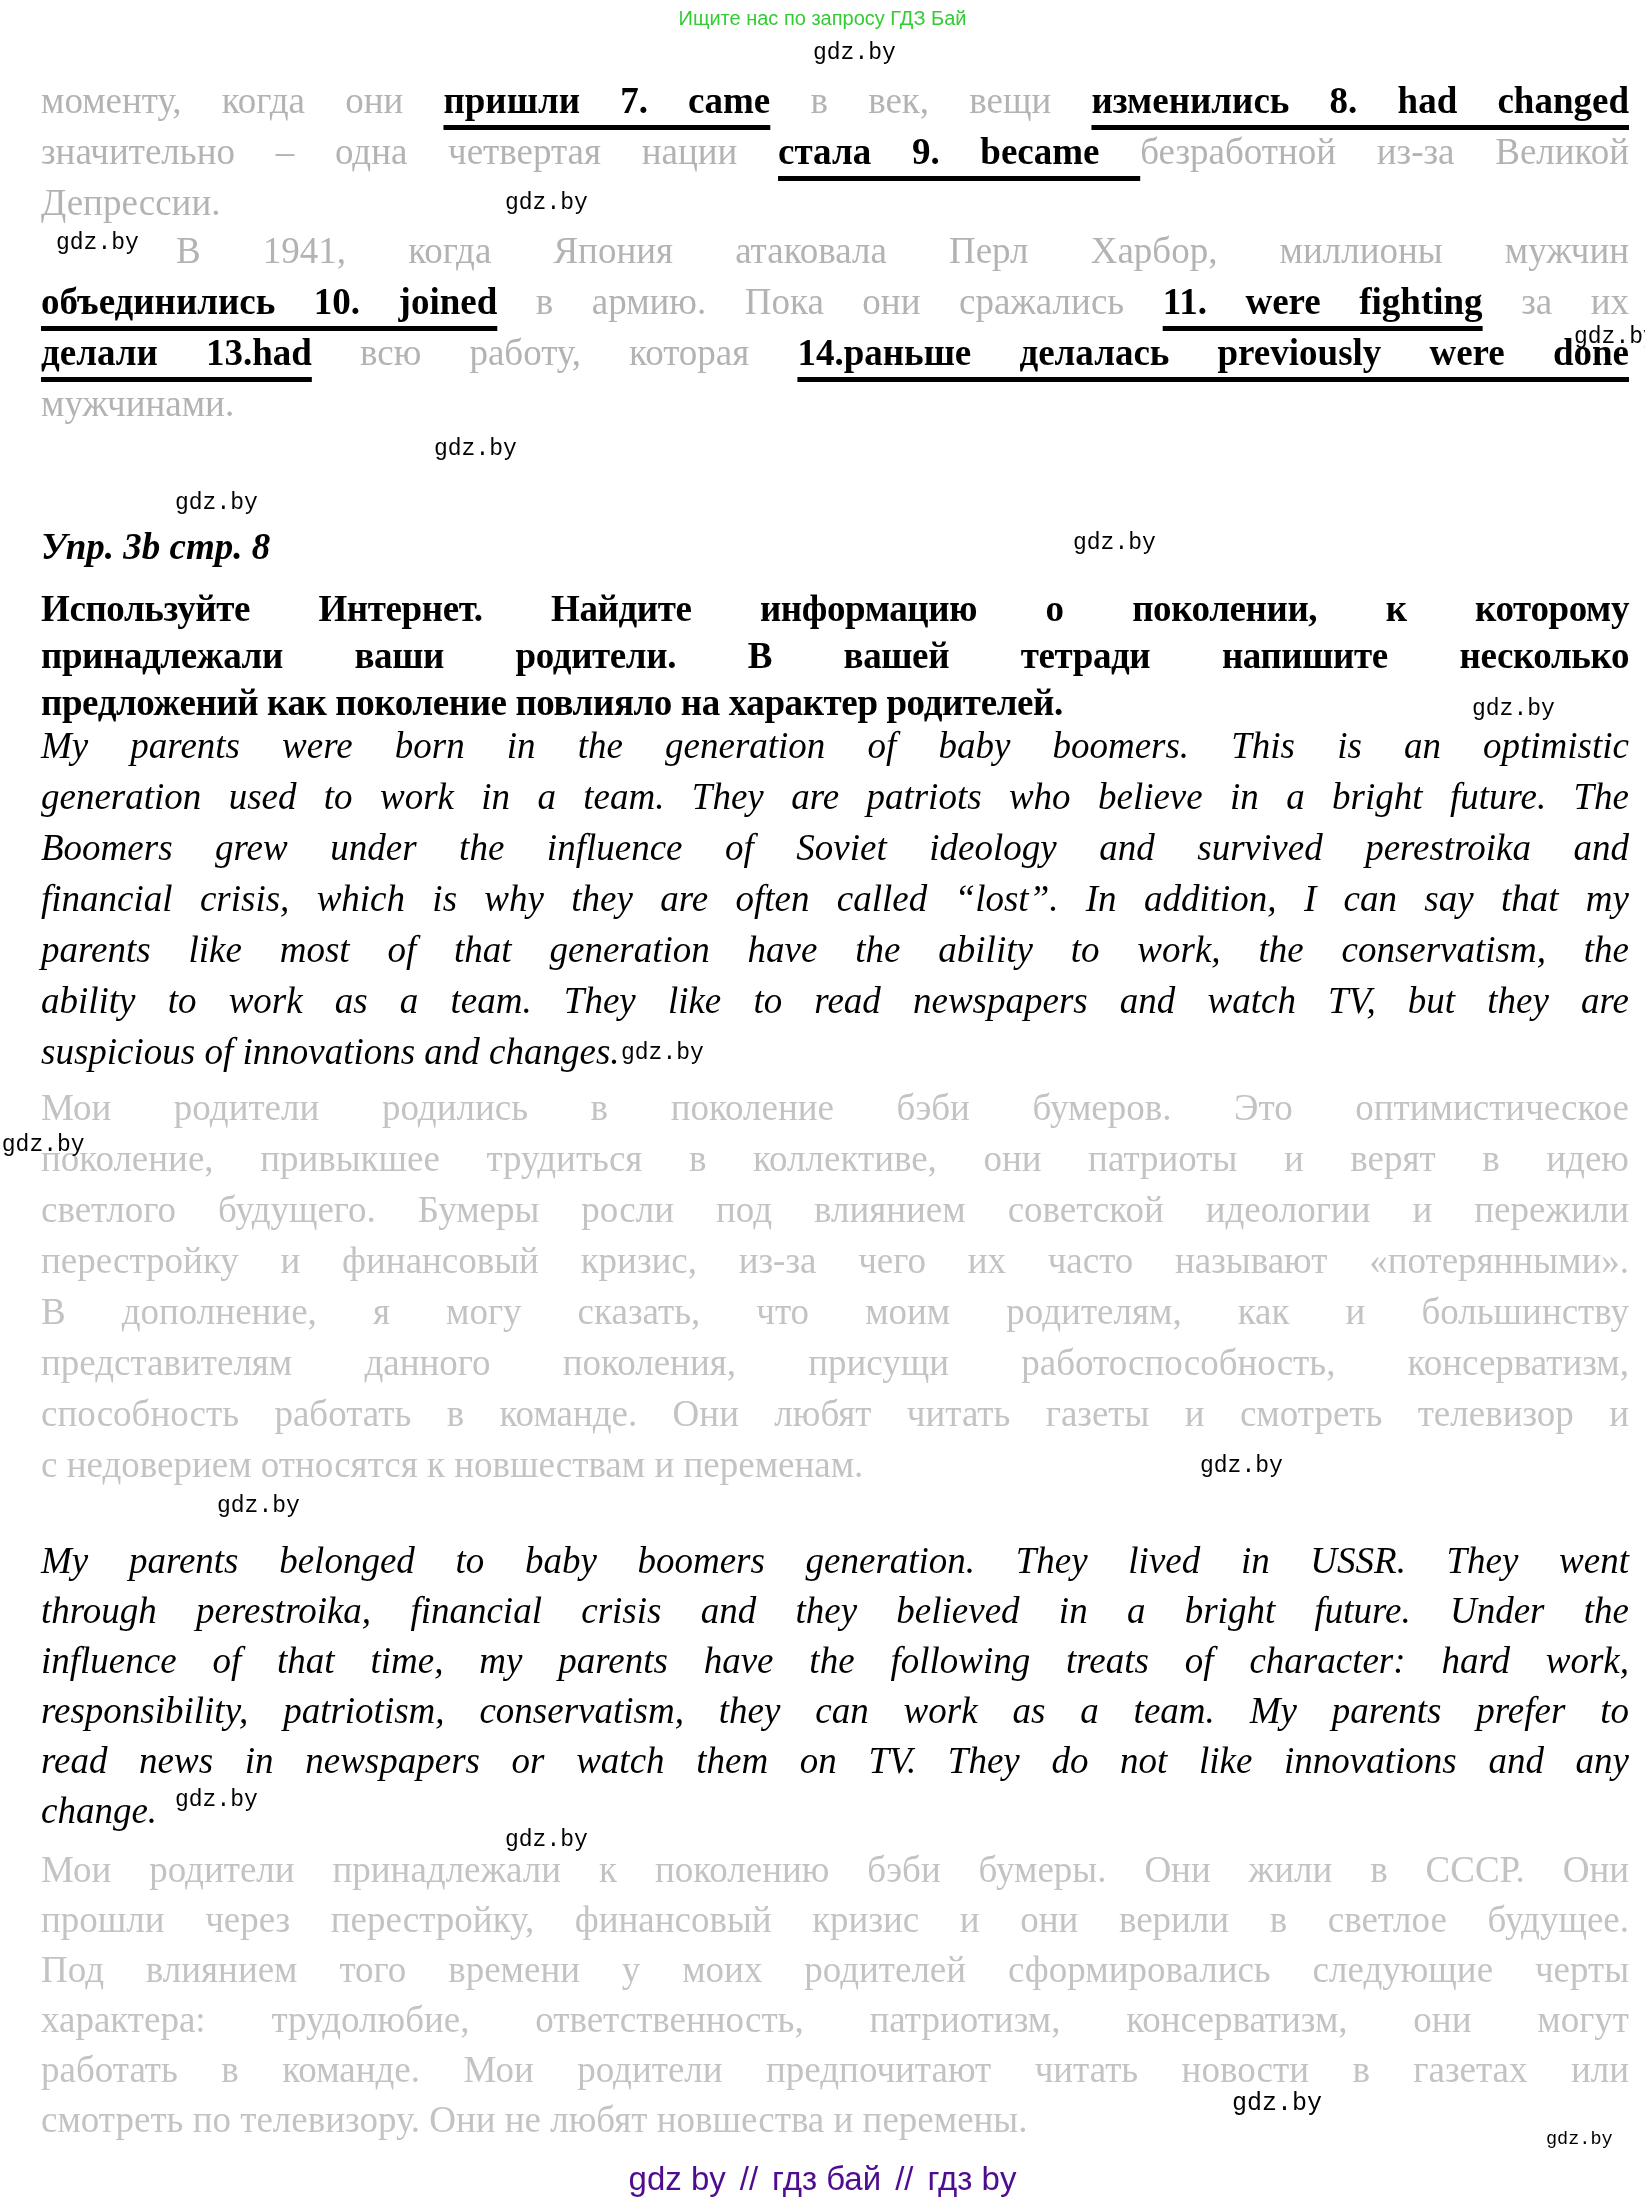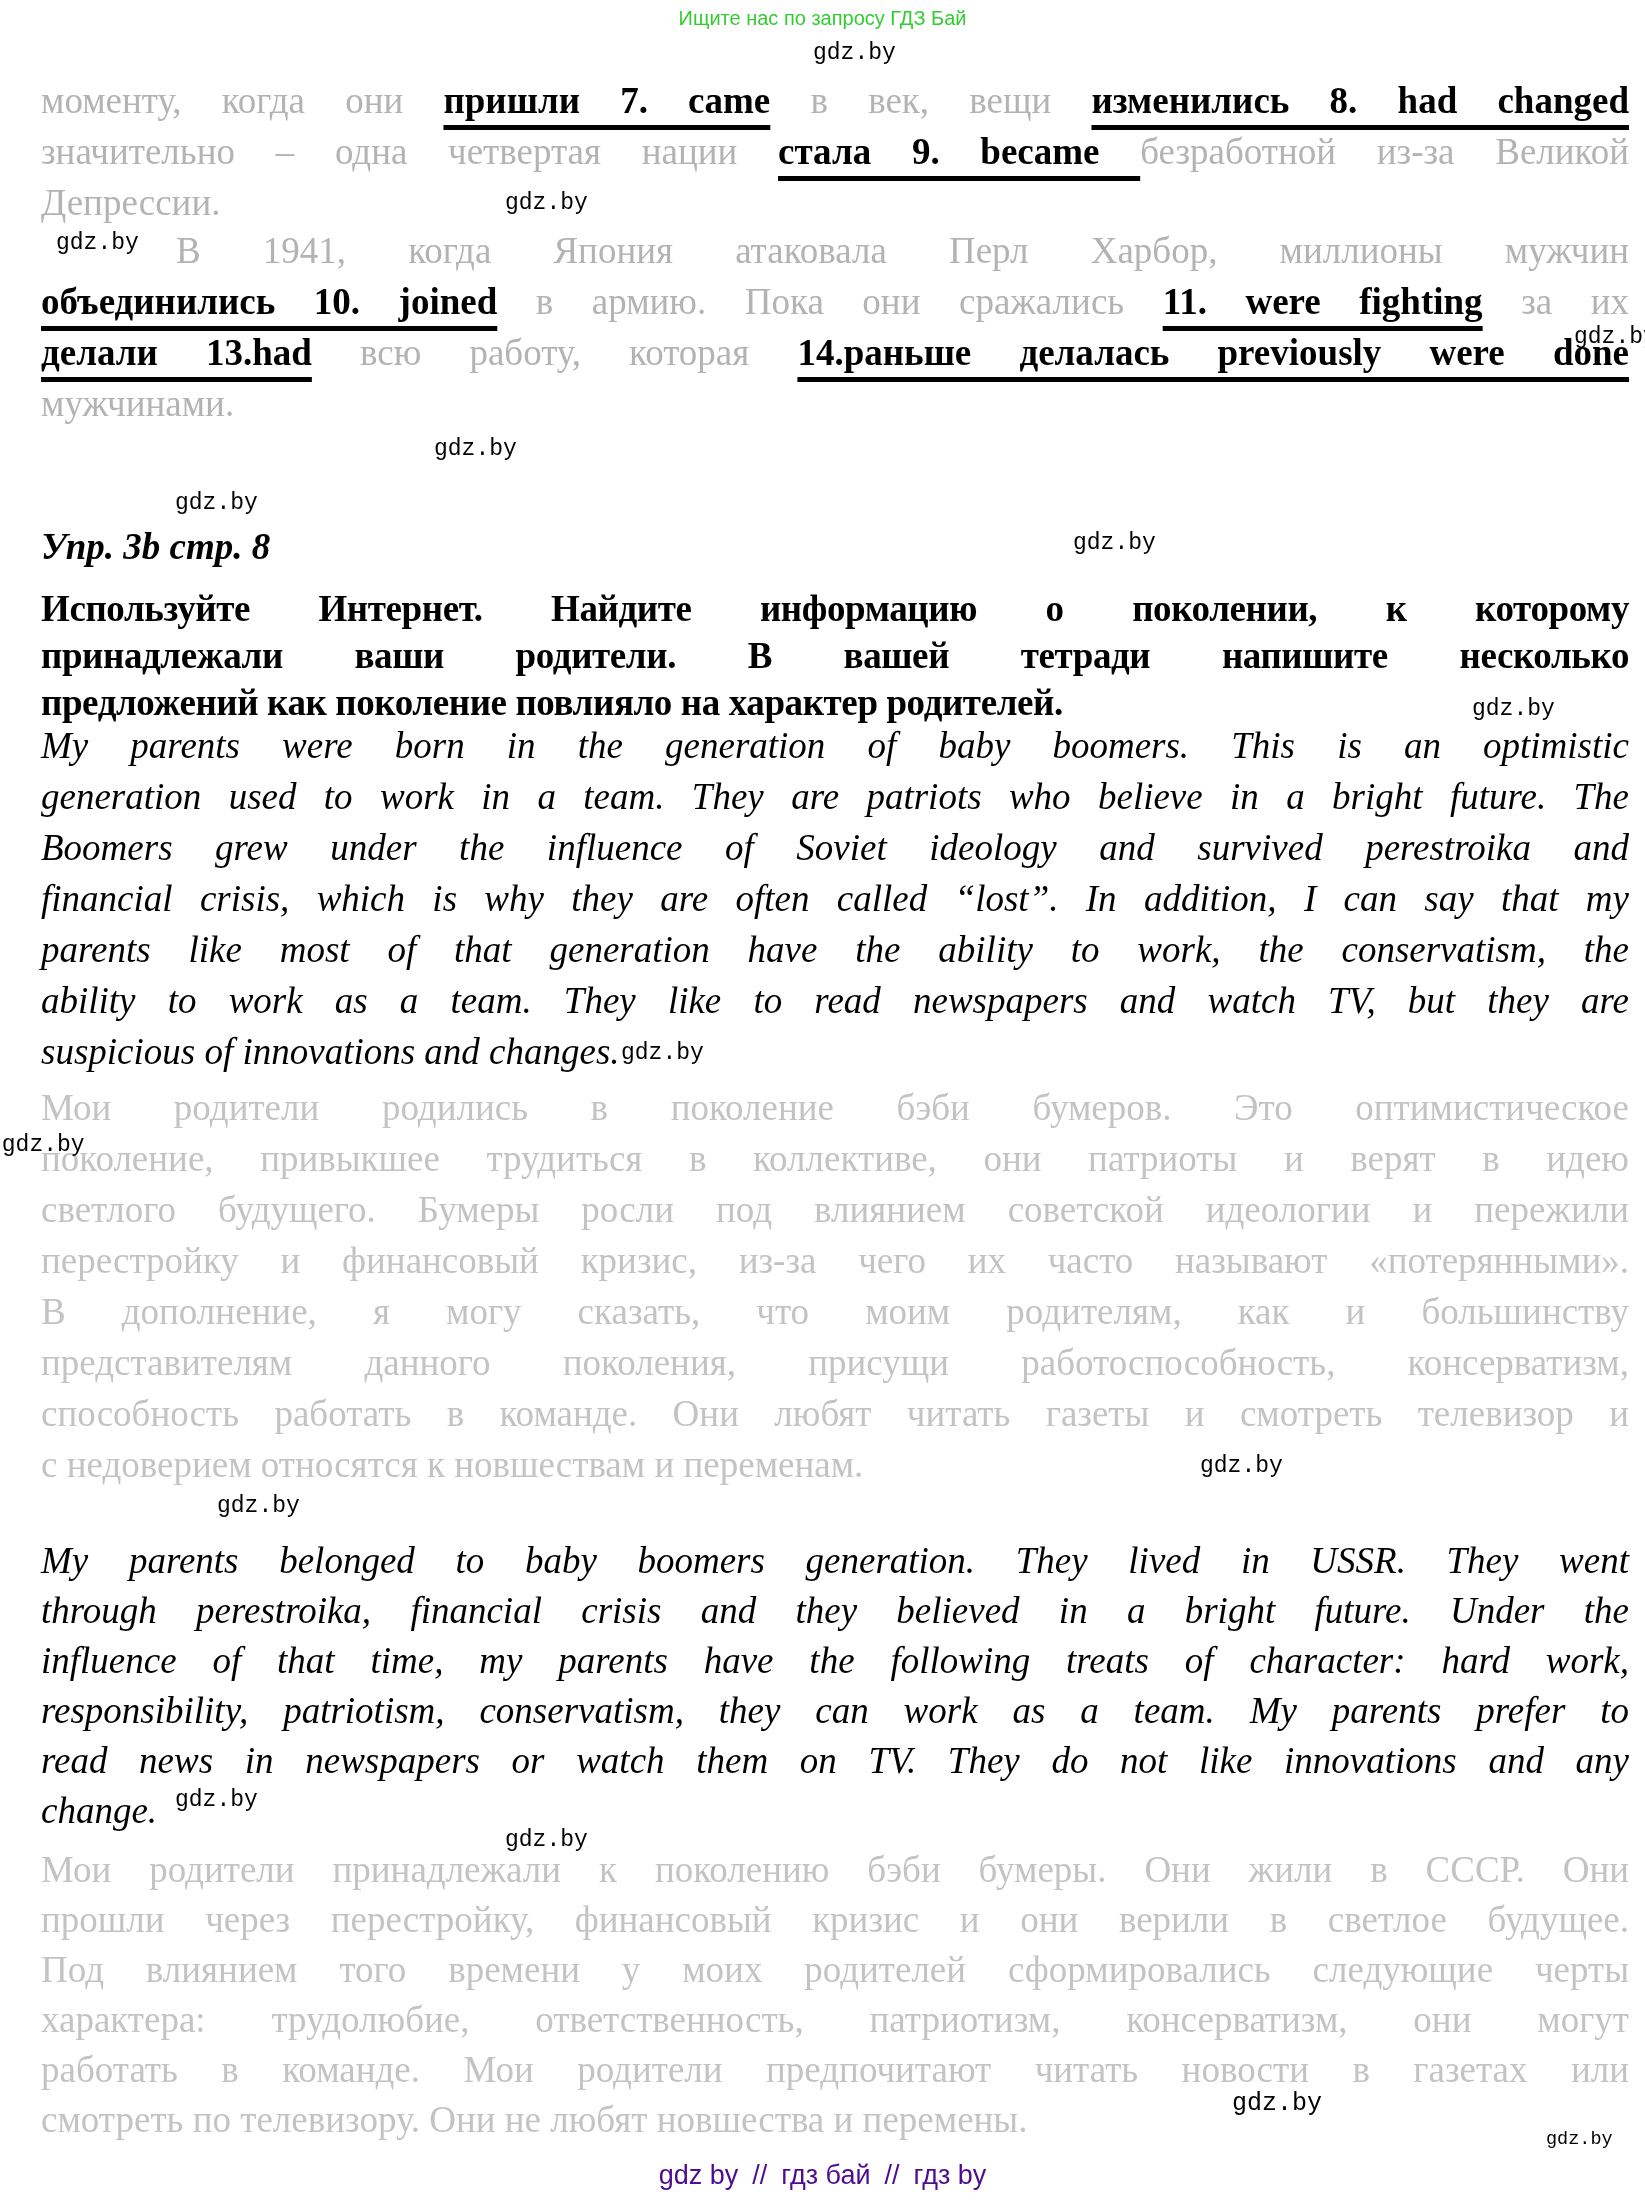--- a/index.html
+++ b/index.html
@@ -47,21 +47,21 @@
     text-underline-offset:11.5px;
   }
   .style-heading{font-weight:700;font-style:italic;}
   .style-instruction{font-weight:700;letter-spacing:-0.4px;}
   .style-english{font-style:italic;}
   .style-translation{color:#c3c3c3;}
   .footer{
     position:absolute;top:2160px;left:0;width:100%;
     text-align:center;
     font-family:"Liberation Sans","DejaVu Sans",sans-serif;
-    font-size:27px;
+    font-size:33px;
   }
   .footer a{color:inherit;text-decoration:none;cursor:pointer;}
   .footer .sep{margin:0 14px;}
 </style>
 </head>
 <body>
 
 <div class="page">
   <div class="promo" style="color: rgb(51, 204, 51);">Ищите нас по запросу ГДЗ Бай</div>
 

